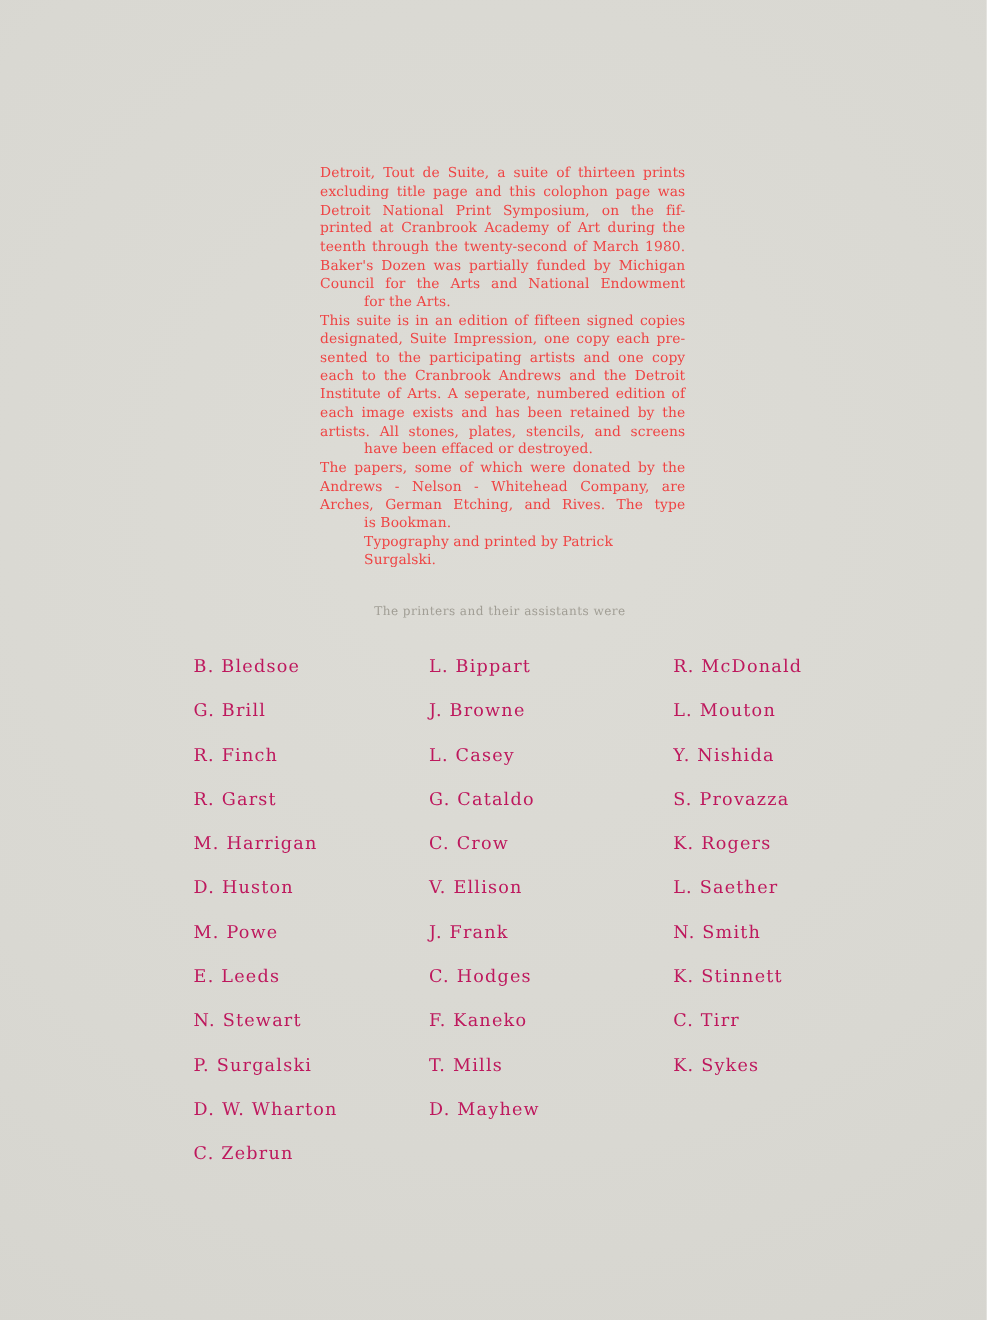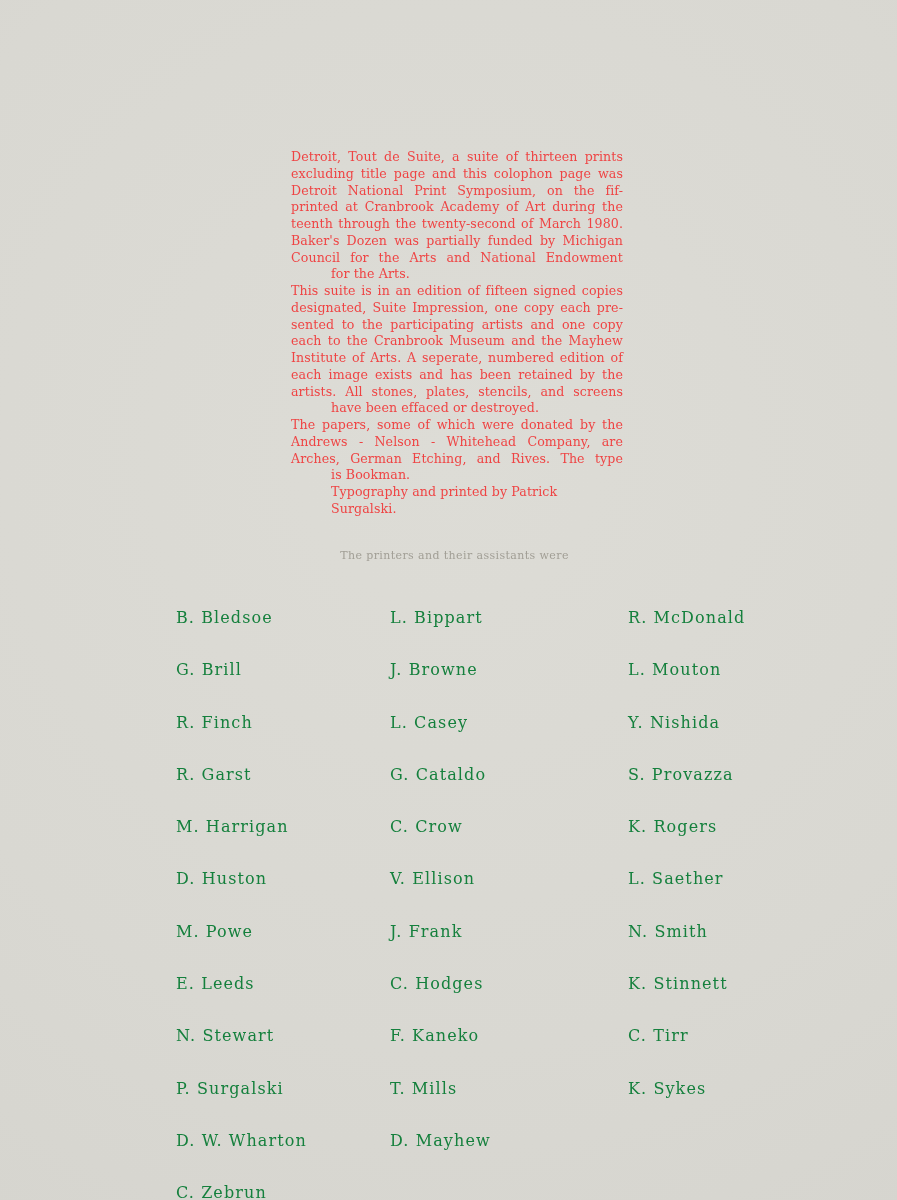--- a/index.html
+++ b/index.html
@@ -61,28 +61,27 @@
     left: 0;
     width: 897px;
     height: 520px;
   }
   .names-col {
     position: absolute;
     top: 0;
   }
   .col-1 { left: 176px; }
   .col-2 { left: 390px; }
-  .col-3 { left: 628px; }
+  .col-3 { left: 612px; }
   .printer-name {
     height: 40.3px;
     font-size: 16px;
     letter-spacing: 1.1px;
-    color: #15803d;
+    color: #be185d;
     white-space: nowrap;
-    margin-top: 12px;
   }
 </style>
 </head>
 <body>
 
 <div class="paper">
 
   <div class="colophon-text">
     <div class="para">
       <div class="line">Detroit, Tout de Suite, a suite of thirteen prints</div>
@@ -91,21 +90,21 @@
       <div class="line">printed at Cranbrook Academy of Art during the</div>
       <div class="line">teenth through the twenty-second of March 1980.</div>
       <div class="line">Baker's Dozen was partially funded by Michigan</div>
       <div class="line">Council for the Arts and National Endowment</div>
       <div class="line last">for the Arts.</div>
     </div>
     <div class="para">
       <div class="line">This suite is in an edition of fifteen signed copies</div>
       <div class="line">designated, Suite Impression, one copy each pre-</div>
       <div class="line">sented to the participating artists and one copy</div>
-      <div class="line">each to the Cranbrook Museum and the Mayhew</div>
+      <div class="line">each to the Cranbrook Andrews and the Detroit</div>
       <div class="line">Institute of Arts. A seperate, numbered edition of</div>
       <div class="line">each image exists and has been retained by the</div>
       <div class="line">artists. All stones, plates, stencils, and screens</div>
       <div class="line last">have been effaced or destroyed.</div>
     </div>
     <div class="para">
       <div class="line">The papers, some of which were donated by the</div>
       <div class="line">Andrews - Nelson - Whitehead Company, are</div>
       <div class="line">Arches, German Etching, and Rives. The type</div>
       <div class="line last">is Bookman.</div>

